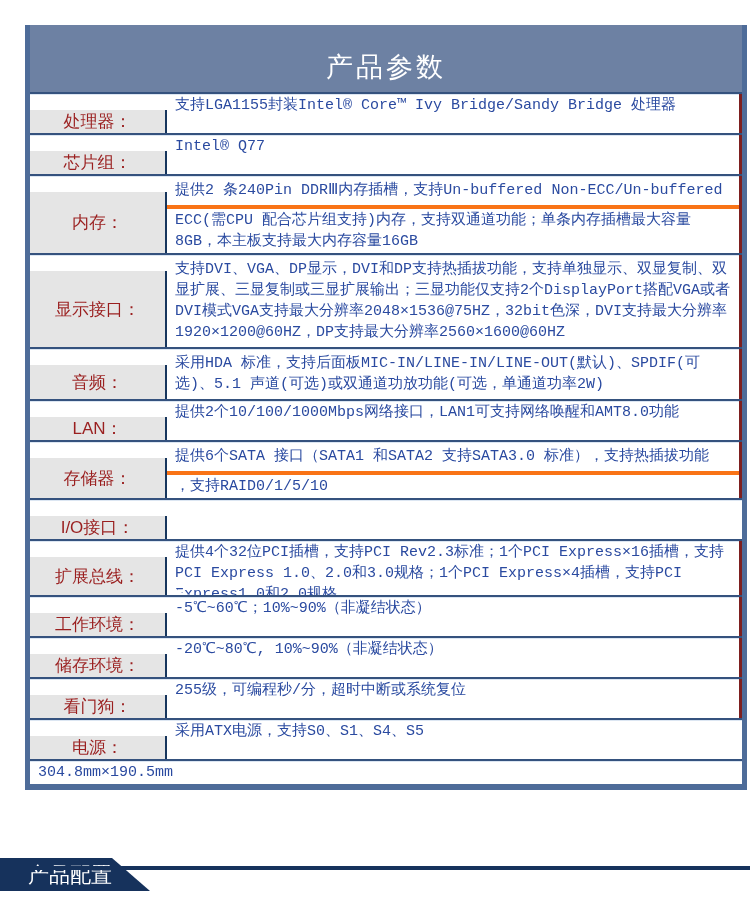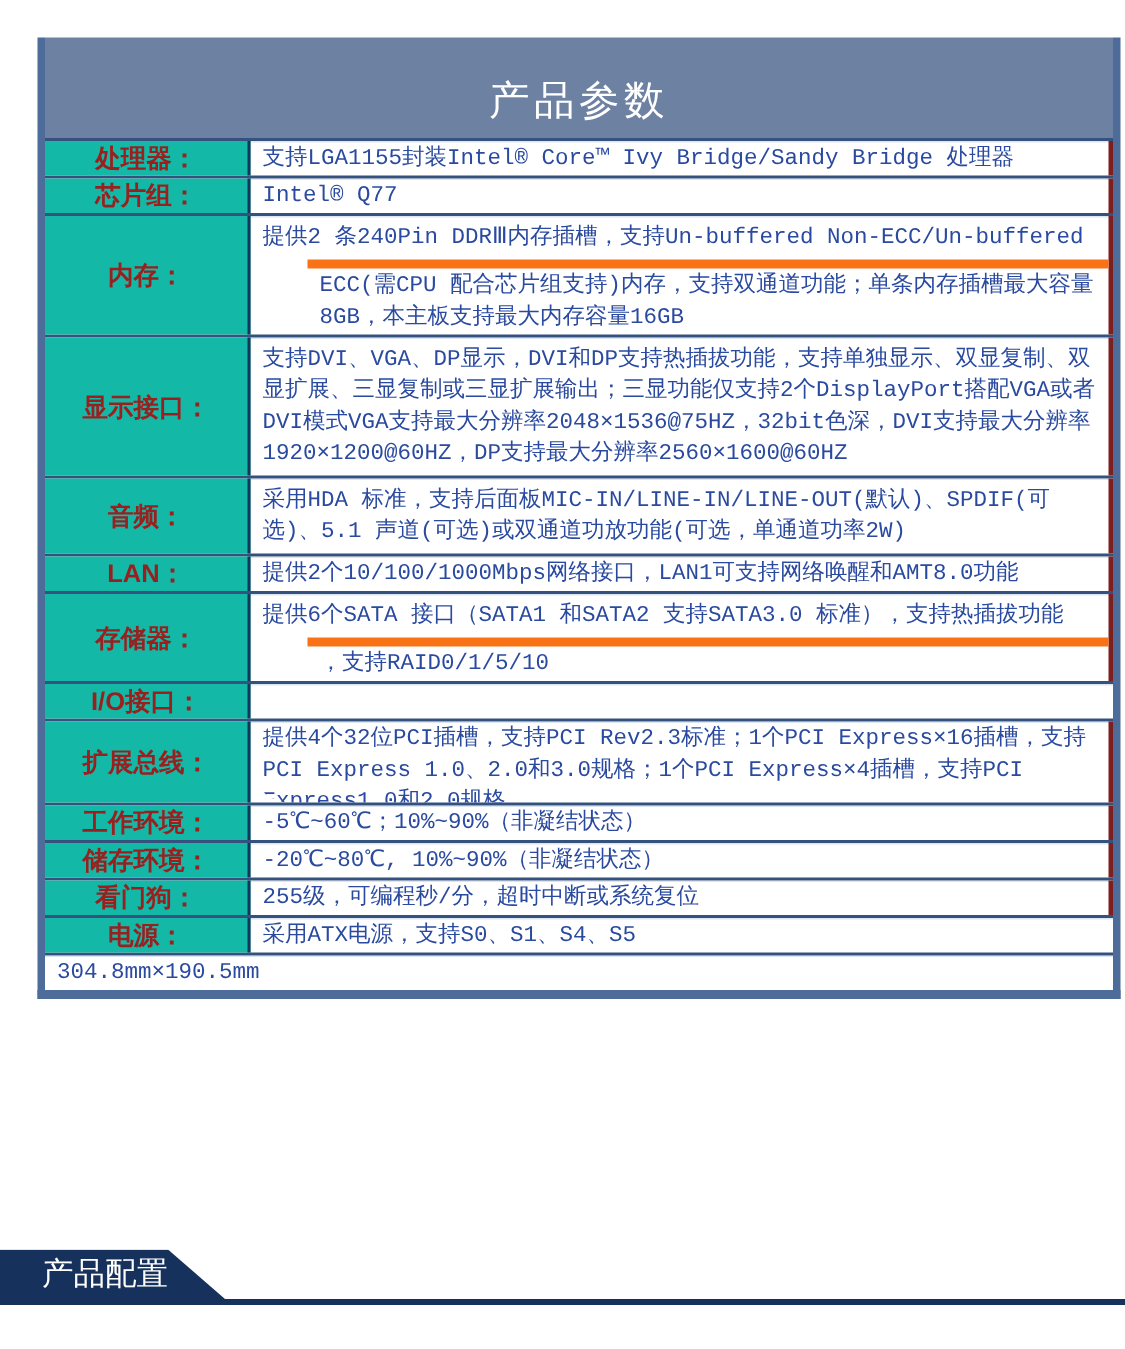--- a/index.html
+++ b/index.html
@@ -21,38 +21,39 @@
     background:#6d81a3;color:#ffffff;
     font-size:27px;letter-spacing:3px;
   }
   .row{
     display:flex;align-items:stretch;
     border-top:2px solid #35527e;
     box-shadow:inset 0 1px 0 #dce6f2;
   }
   .label{
     width:137px;flex:0 0 137px;box-sizing:border-box;
-    background:#14b8a6;color:#9a1f1f;
-    font-weight:bold;font-size:17px;
+    background:#e5e5e5;color:#9a1f1f;
+    font-weight:normal;font-size:17px;
     display:flex;align-items:center;justify-content:center;
     border-right:2px solid #17365d;
     text-align:center;
+    margin-top:16px;
   }
   .cells{flex:1;display:flex;flex-direction:column;min-width:0;font-family:Liberation Mono, monospace;}
   .cells.red{border-right:3px solid #7d1f1f;}
   .cell{
     color:#2a4aa0;font-size:15px;line-height:21px;
     padding:1px 8px;box-sizing:border-box;
   }
-  .cell + .cell{border-top:6px solid #f97316;margin-left:38px;}
+  .cell + .cell{border-top:4px solid #f97316;}
   .cell.c-pad{padding-top:4px;padding-bottom:4px;}
   .cell.c-clip{max-height:54px;overflow:hidden;border-radius:26px;}
   
   .config-banner{
-    position:absolute;left:0;top:833px;width:170px;height:33px;
+    position:absolute;left:0;top:858px;width:170px;height:33px;
     background:#16325c;color:#ffffff;
     font-size:21px;line-height:33px;padding-left:28px;
     box-sizing:border-box;
     clip-path:polygon(0 0,112px 0,150px 100%,0 100%);
   }
   .config-underline{
     position:absolute;left:0;top:866px;width:750px;height:4px;
     background:#16325c;
   }
 </style>

